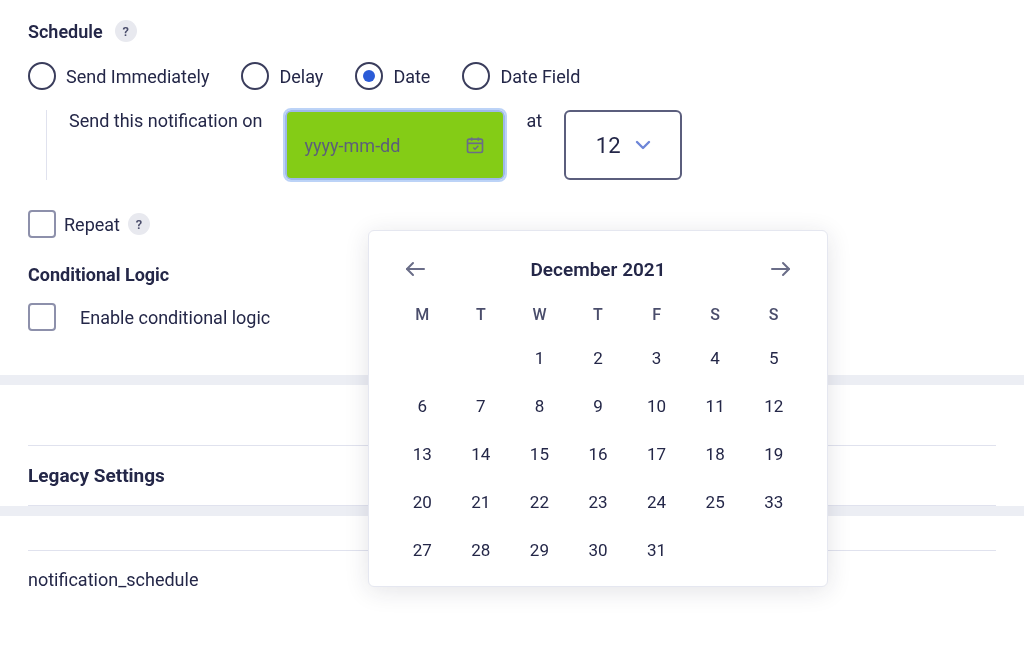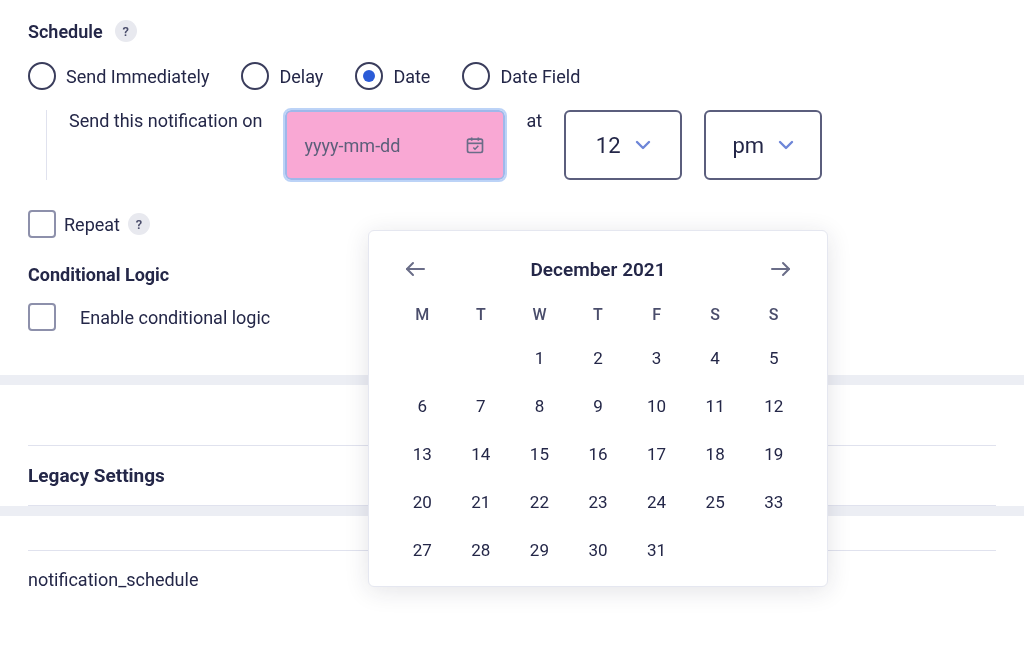--- a/index.html
+++ b/index.html
@@ -6,21 +6,21 @@
   body { font-family: -apple-system, BlinkMacSystemFont, "Segoe UI", Roboto, Helvetica, Arial, sans-serif; color: #242748; background: #fff; padding: 20px 28px; width:1024px; }
   .section-label { font-size: 18px; font-weight:600; color:#242748; display:flex; align-items:center; gap:12px; margin-bottom:20px;}
   .help-badge { width:22px; height:22px; border-radius:50%; background:#e8e9ef; display:flex; align-items:center; justify-content:center; font-size:13px; color:#4a4d6b; font-weight:600;}
   .radio-row { display:flex; gap:32px; align-items:center; margin-bottom:20px;}
   .radio-item { display:flex; align-items:center; gap:10px; font-size:18px; color:#242748;}
   .radio-outer { width:28px; height:28px; border:2px solid #3a3d5c; border-radius:50%; display:flex; align-items:center; justify-content:center; cursor:pointer;}
   .radio-dot { width:12px; height:12px; border-radius:50%; background:#2b5bd7;}
   .date-row { display:flex; align-items:flex-start; gap:22px; margin-bottom:30px; padding-left:18px;}
   .vline { width:1px; height:70px; background:#e0e2ee;}
   .date-label { font-size:18px; color:#242748;}
-  .date-input { width:220px; height:70px; border:2px solid #9fb8ea; border-radius:6px; outline:2px solid #bcd3f7; display:flex; align-items:center; justify-content:space-between; padding:0 18px; background:#f9a8d4;}
+  .date-input { width:220px; height:70px; border:2px solid #9fb8ea; border-radius:6px; outline:2px solid #bcd3f7; display:flex; align-items:center; justify-content:space-between; padding:0 18px; background:#84cc16;}
   .date-input .ph { color:#5c5f7a; font-size:18px;}
   .cal-icon { width:20px; height:20px; }
   .at-label { font-size:18px; color:#242748;}
   .select-box { height:70px; border:2px solid #5b5e7d; border-radius:6px; display:flex; align-items:center; justify-content:center; gap:14px; padding:0 20px; background:#fff; cursor:pointer;}
   .select-box .val { font-size:22px; color:#242748;}
   .chev-down { width:16px; height:10px; }
   .repeat-row { display:flex; align-items:center; gap:8px; margin-bottom:26px;}
   .checkbox { width:28px; height:28px; border:2px solid #8d90ab; border-radius:4px; background:#fff; cursor:pointer;}
   .repeat-label { font-size:18px; color:#242748;}
   .cond-heading { font-size:18px; font-weight:700; color:#242748; margin-bottom:18px;}
@@ -81,28 +81,20 @@
           <rect x="3" y="5" width="18" height="16" rx="2"></rect>
           <path d="M3 10h18"></path>
           <path d="M8 3v4M16 3v4"></path>
           <path d="M10 15l2 2 4-4" stroke-width="1.8"></path>
         </svg>
       </span>
     </div>
     <span class="at-label">at</span>
     <div class="select-box" style="width:118px">
       <span class="val">12</span>
-      <span>
-        <svg class="chev-down" viewBox="0 0 16 10" fill="none" stroke="#6e86d8" stroke-width="2.4" stroke-linecap="round" stroke-linejoin="round">
-            <path d="M2 2l6 6 6-6"></path>
-          </svg>
-      </span>
-    </div>
-    <div class="select-box" style="width:118px">
-      <span class="val">pm</span>
       <span>
         <svg class="chev-down" viewBox="0 0 16 10" fill="none" stroke="#6e86d8" stroke-width="2.4" stroke-linecap="round" stroke-linejoin="round">
             <path d="M2 2l6 6 6-6"></path>
           </svg>
       </span>
     </div>
   </div>
 
   <div class="repeat-row">
     <span class="checkbox"></span>

